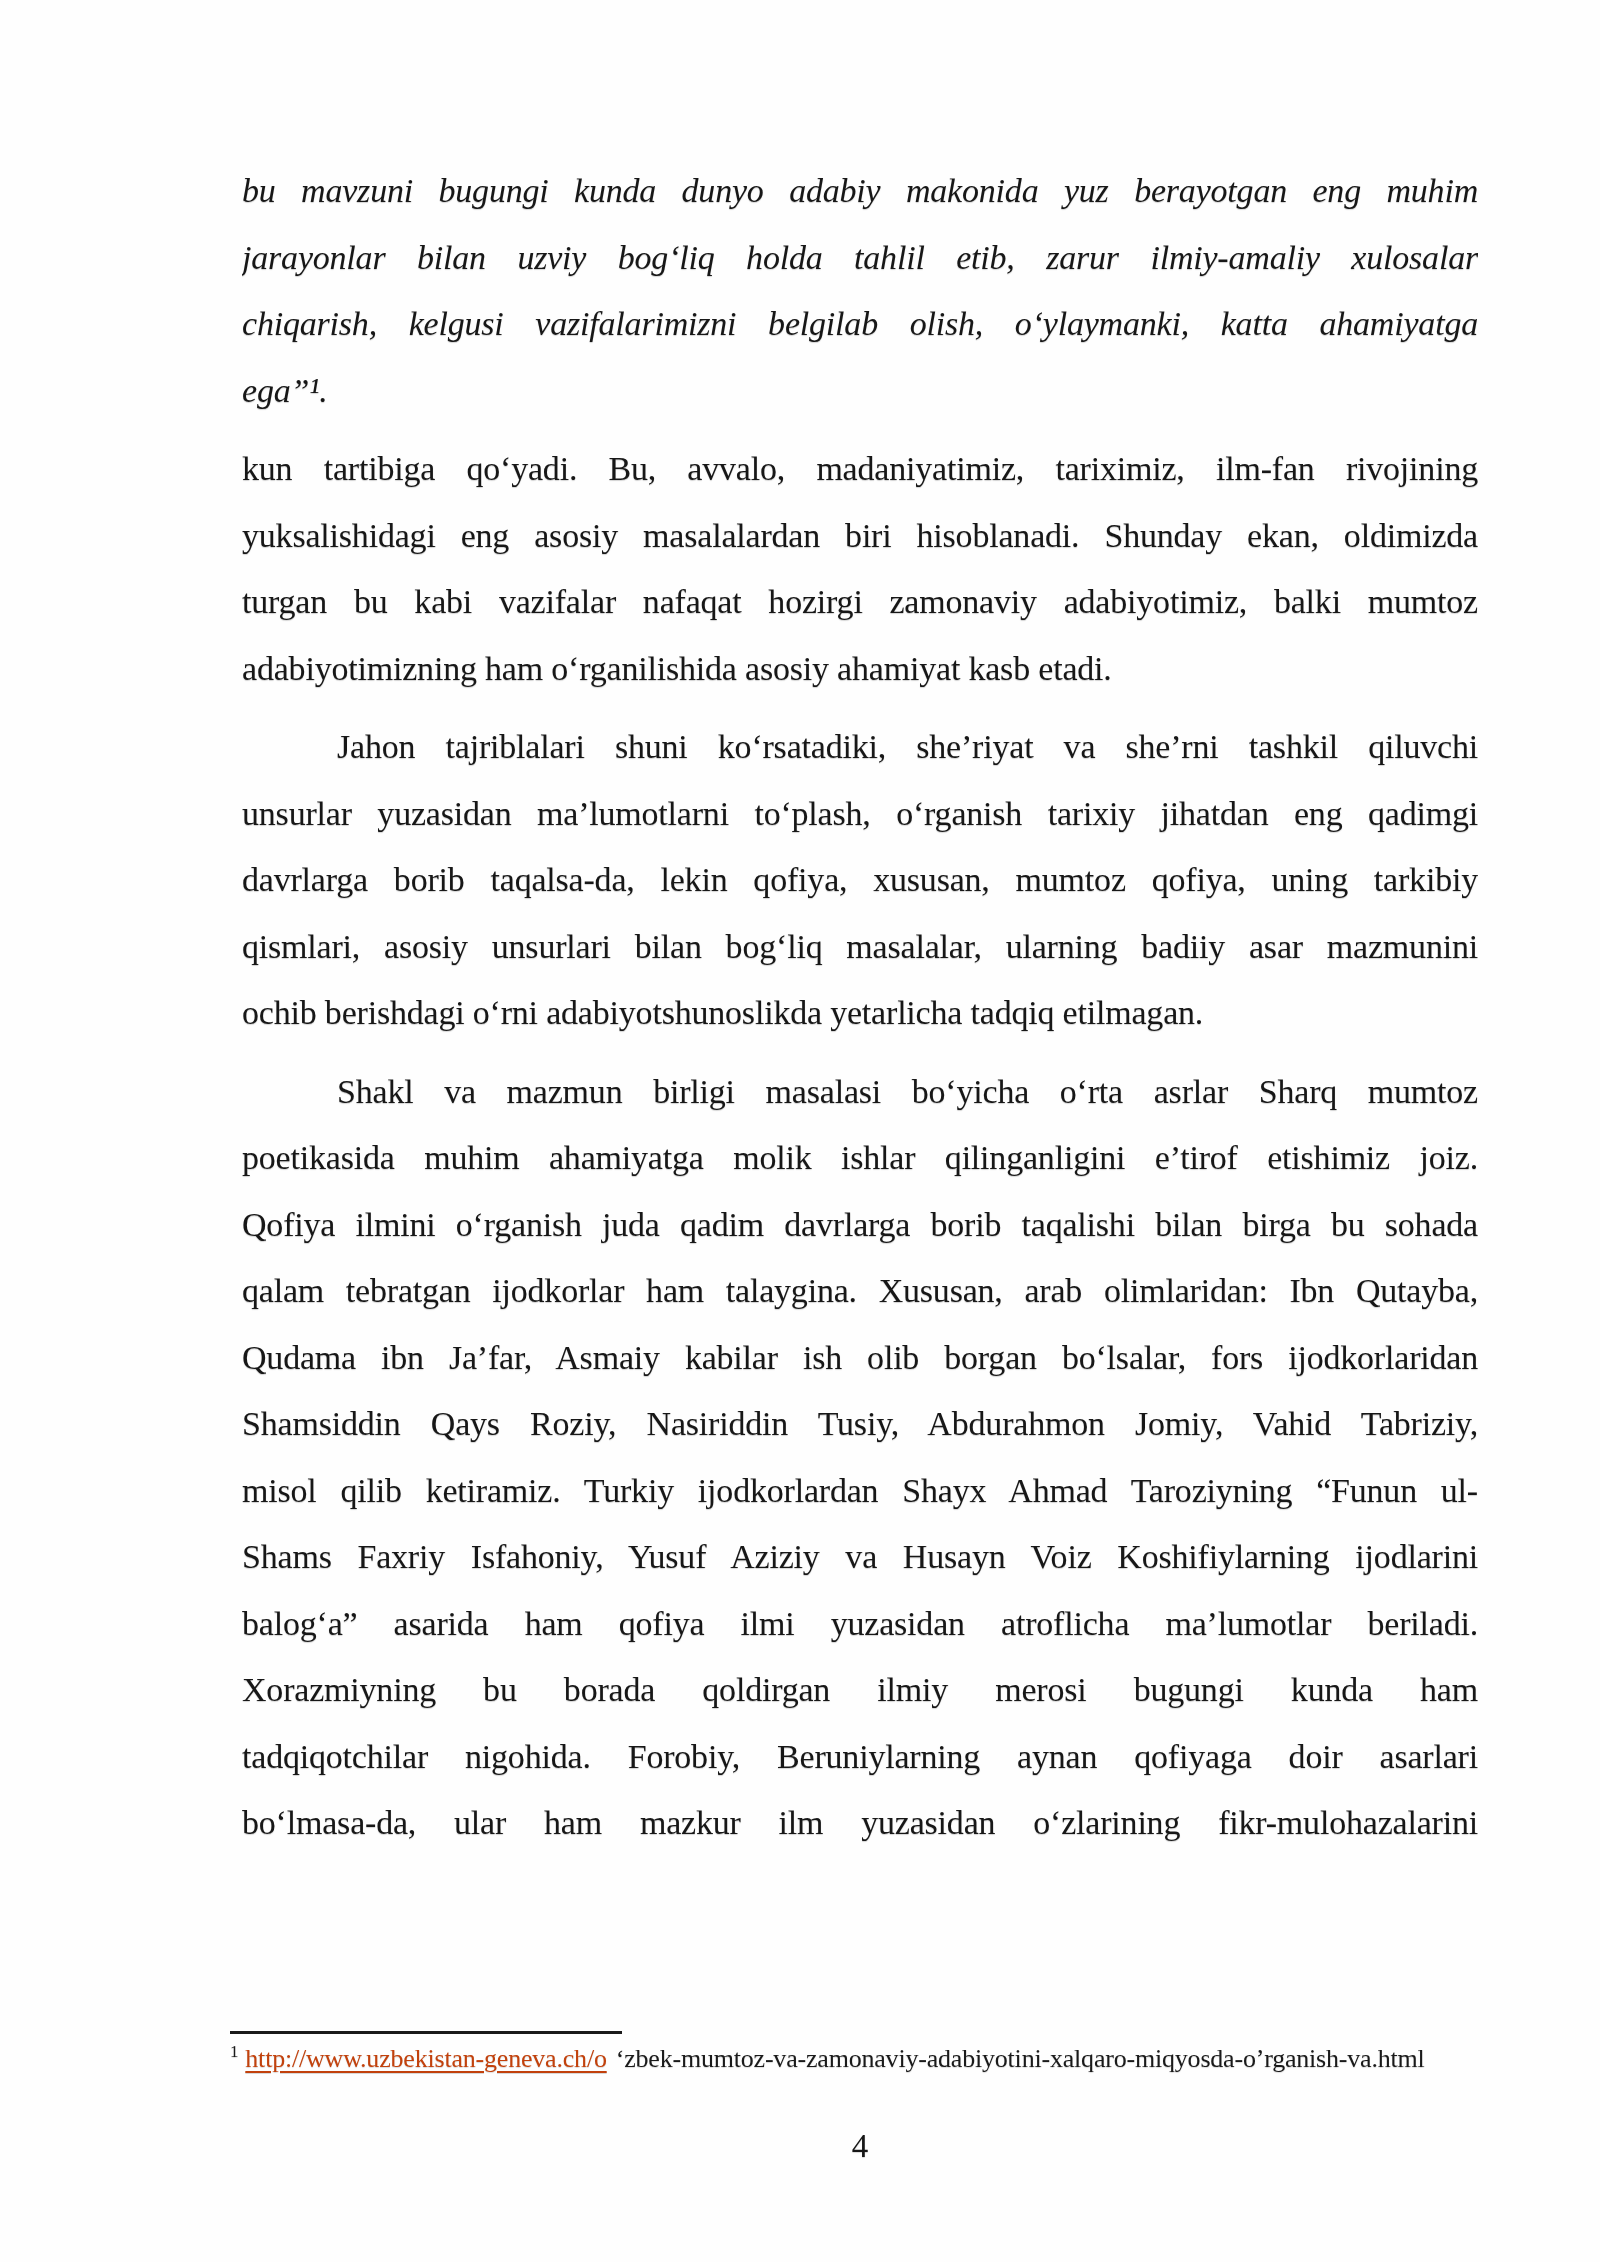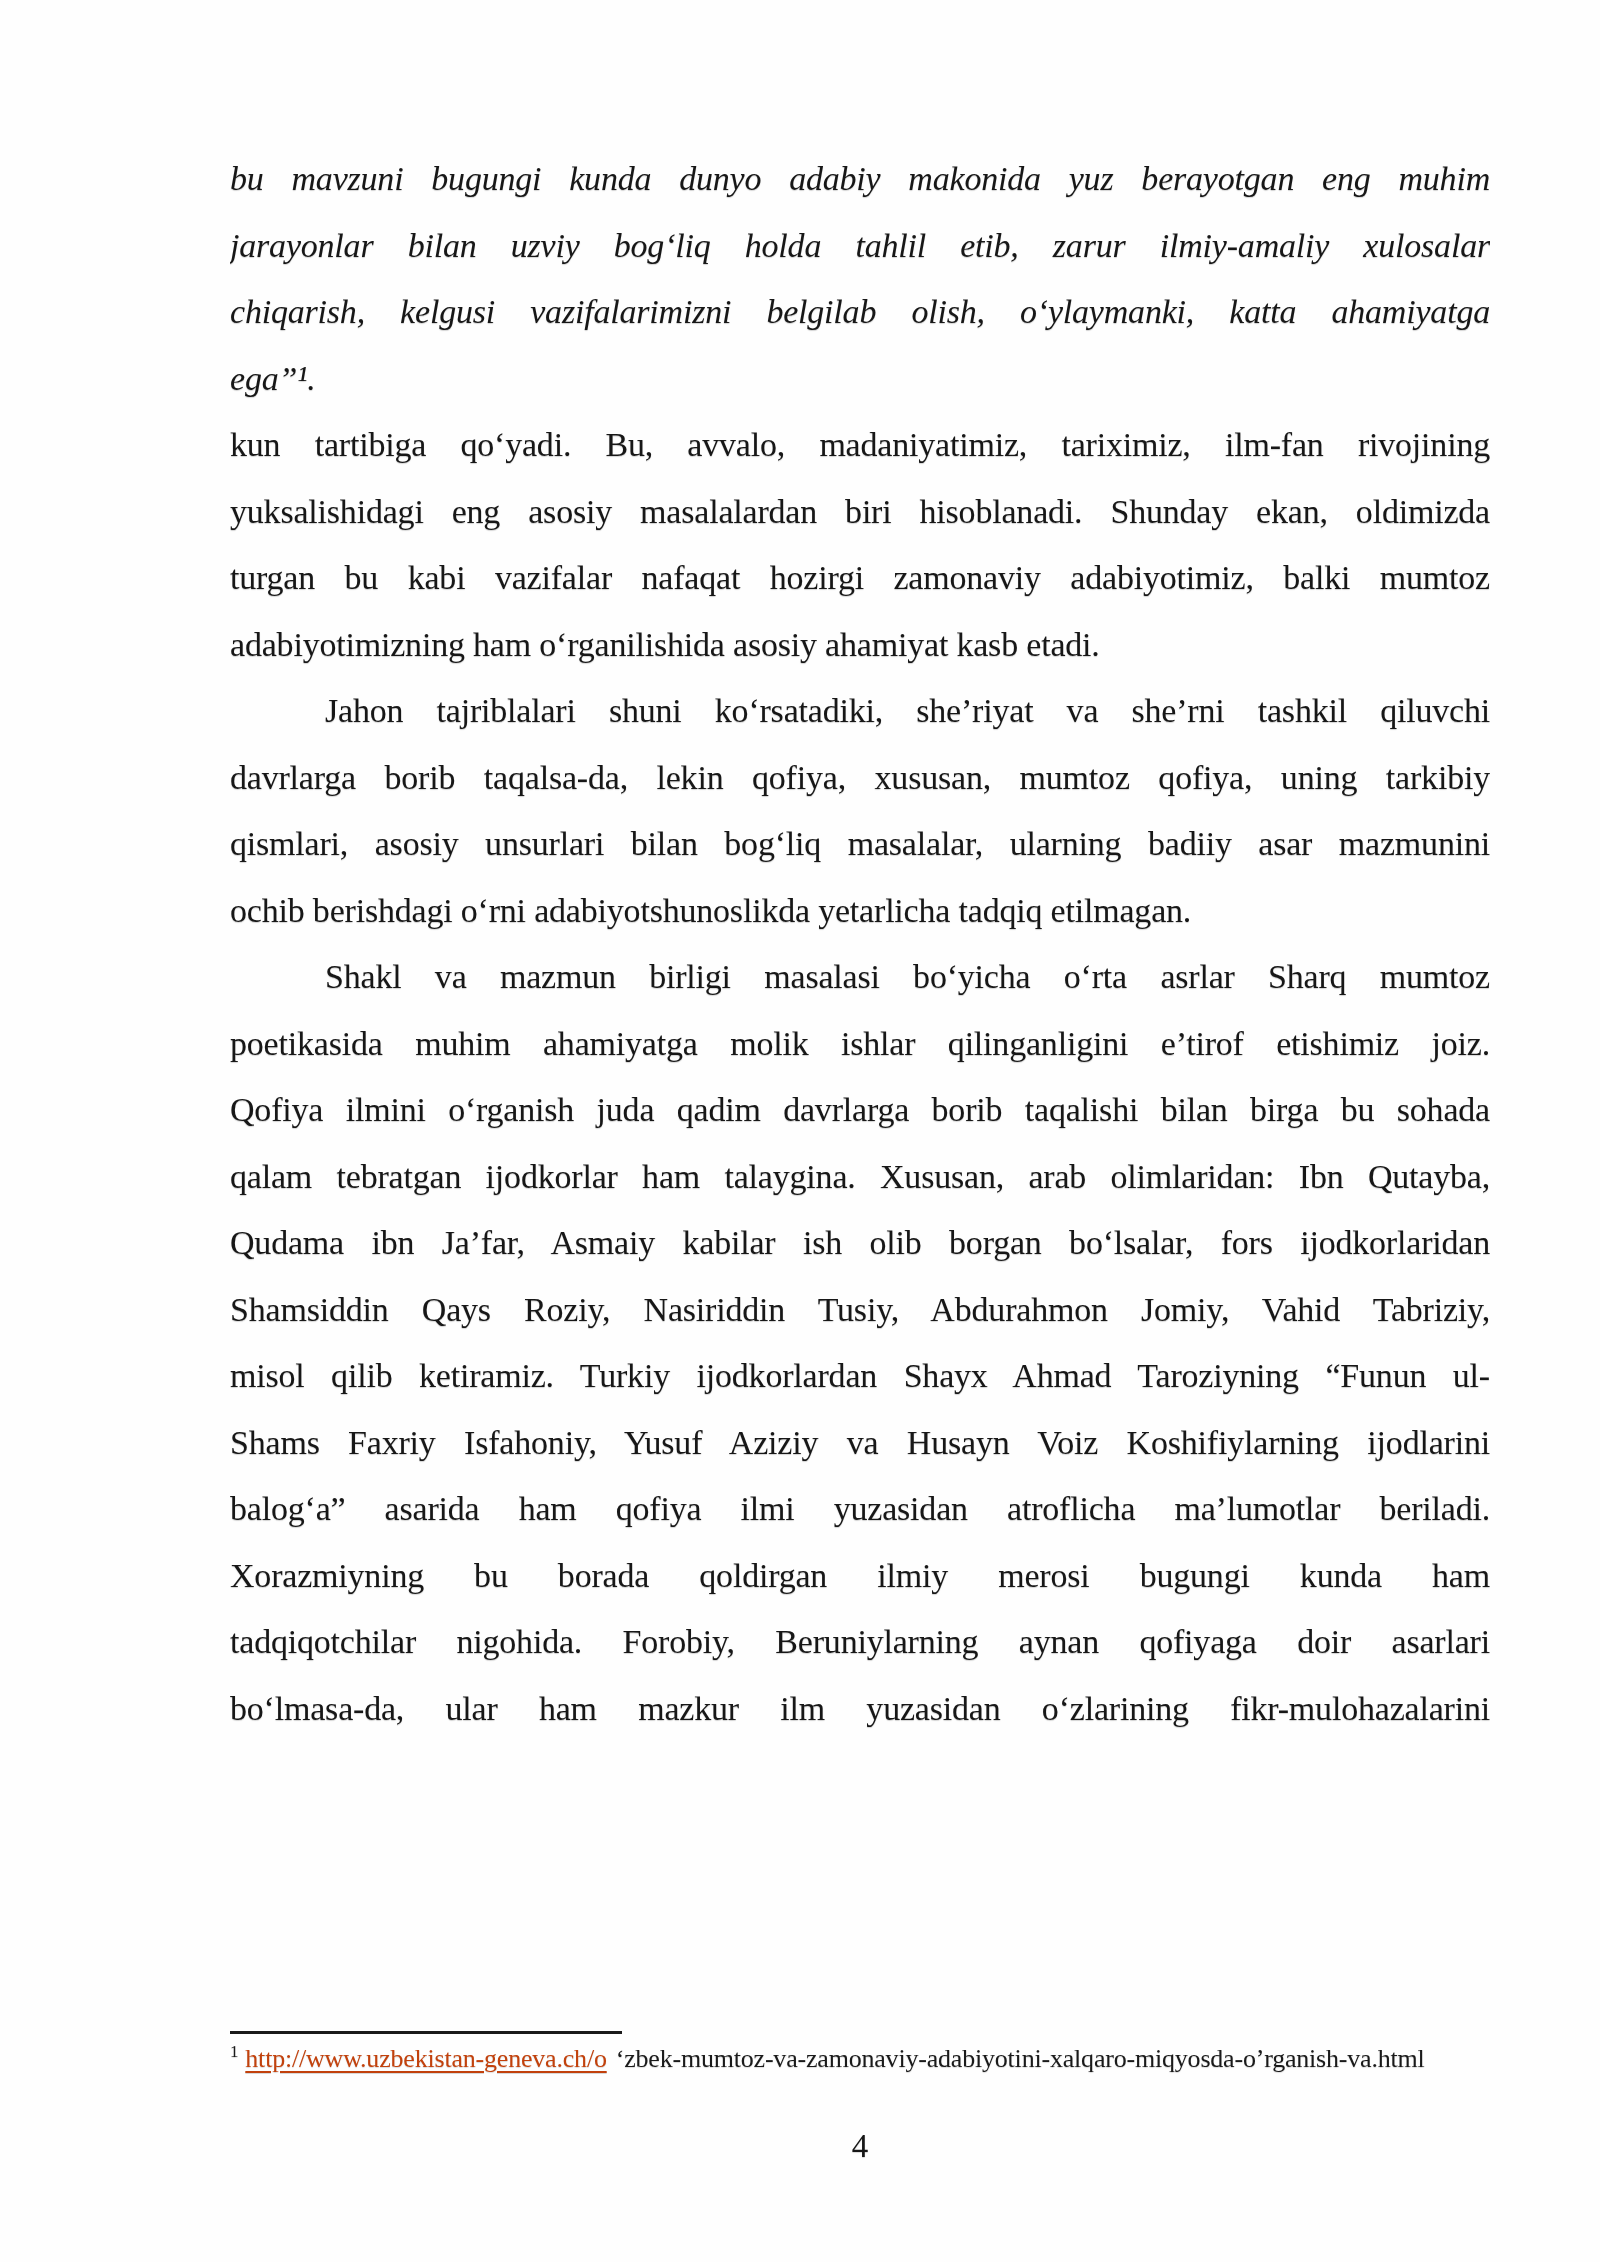--- a/index.html
+++ b/index.html
@@ -15,21 +15,21 @@
     overflow: hidden;
     font-family: "Liberation Serif", "DejaVu Serif", serif;
     color: #171717;
   }
   .text-block {
     position: absolute;
     left: 230px;
     top: 146px;
     width: 1260px;
   }
-  .paragraph { margin: 0; padding: 0; }
+  .paragraph { margin: 12px; padding: 0; }
   .paragraph.italic .line { font-style: italic; }
   .line {
     height: 66.5px;
     line-height: 66.5px;
     font-size: 34px;
     letter-spacing: -0.2px;
     text-align: justify;
     text-align-last: justify;
     overflow: hidden;
     white-space: normal;
@@ -95,20 +95,21 @@
         <div class="line last">ega”¹.</div>
       </div>
       <div class="paragraph">
         <div class="line">kun tartibiga qo‘yadi. Bu, avvalo, madaniyatimiz, tariximiz, ilm-fan rivojining</div>
         <div class="line">yuksalishidagi eng asosiy masalalardan biri hisoblanadi. Shunday ekan, oldimizda</div>
         <div class="line">turgan bu kabi vazifalar nafaqat hozirgi zamonaviy adabiyotimiz, balki mumtoz</div>
         <div class="line last">adabiyotimizning ham o‘rganilishida asosiy ahamiyat kasb etadi.</div>
       </div>
       <div class="paragraph">
         <div class="line indent">Jahon tajriblalari shuni ko‘rsatadiki, she’riyat va she’rni tashkil qiluvchi</div>
+        <div class="line">unsurlar yuzasidan ma’lumotlarni to‘plash, o‘rganish tarixiy jihatdan eng qadimgi</div>
         <div class="line">davrlarga borib taqalsa-da, lekin qofiya, xususan, mumtoz qofiya, uning tarkibiy</div>
         <div class="line">qismlari, asosiy unsurlari bilan bog‘liq masalalar, ularning badiiy asar mazmunini</div>
         <div class="line last">ochib berishdagi o‘rni adabiyotshunoslikda yetarlicha tadqiq etilmagan.</div>
       </div>
       <div class="paragraph">
         <div class="line indent">Shakl va mazmun birligi masalasi bo‘yicha o‘rta asrlar Sharq mumtoz</div>
         <div class="line">poetikasida muhim ahamiyatga molik ishlar qilinganligini e’tirof etishimiz joiz.</div>
         <div class="line">Qofiya ilmini o‘rganish juda qadim davrlarga borib taqalishi bilan birga bu sohada</div>
         <div class="line">qalam tebratgan ijodkorlar ham talaygina. Xususan, arab olimlaridan: Ibn Qutayba,</div>
         <div class="line">Qudama ibn Ja’far, Asmaiy kabilar ish olib borgan bo‘lsalar, fors ijodkorlaridan</div>

